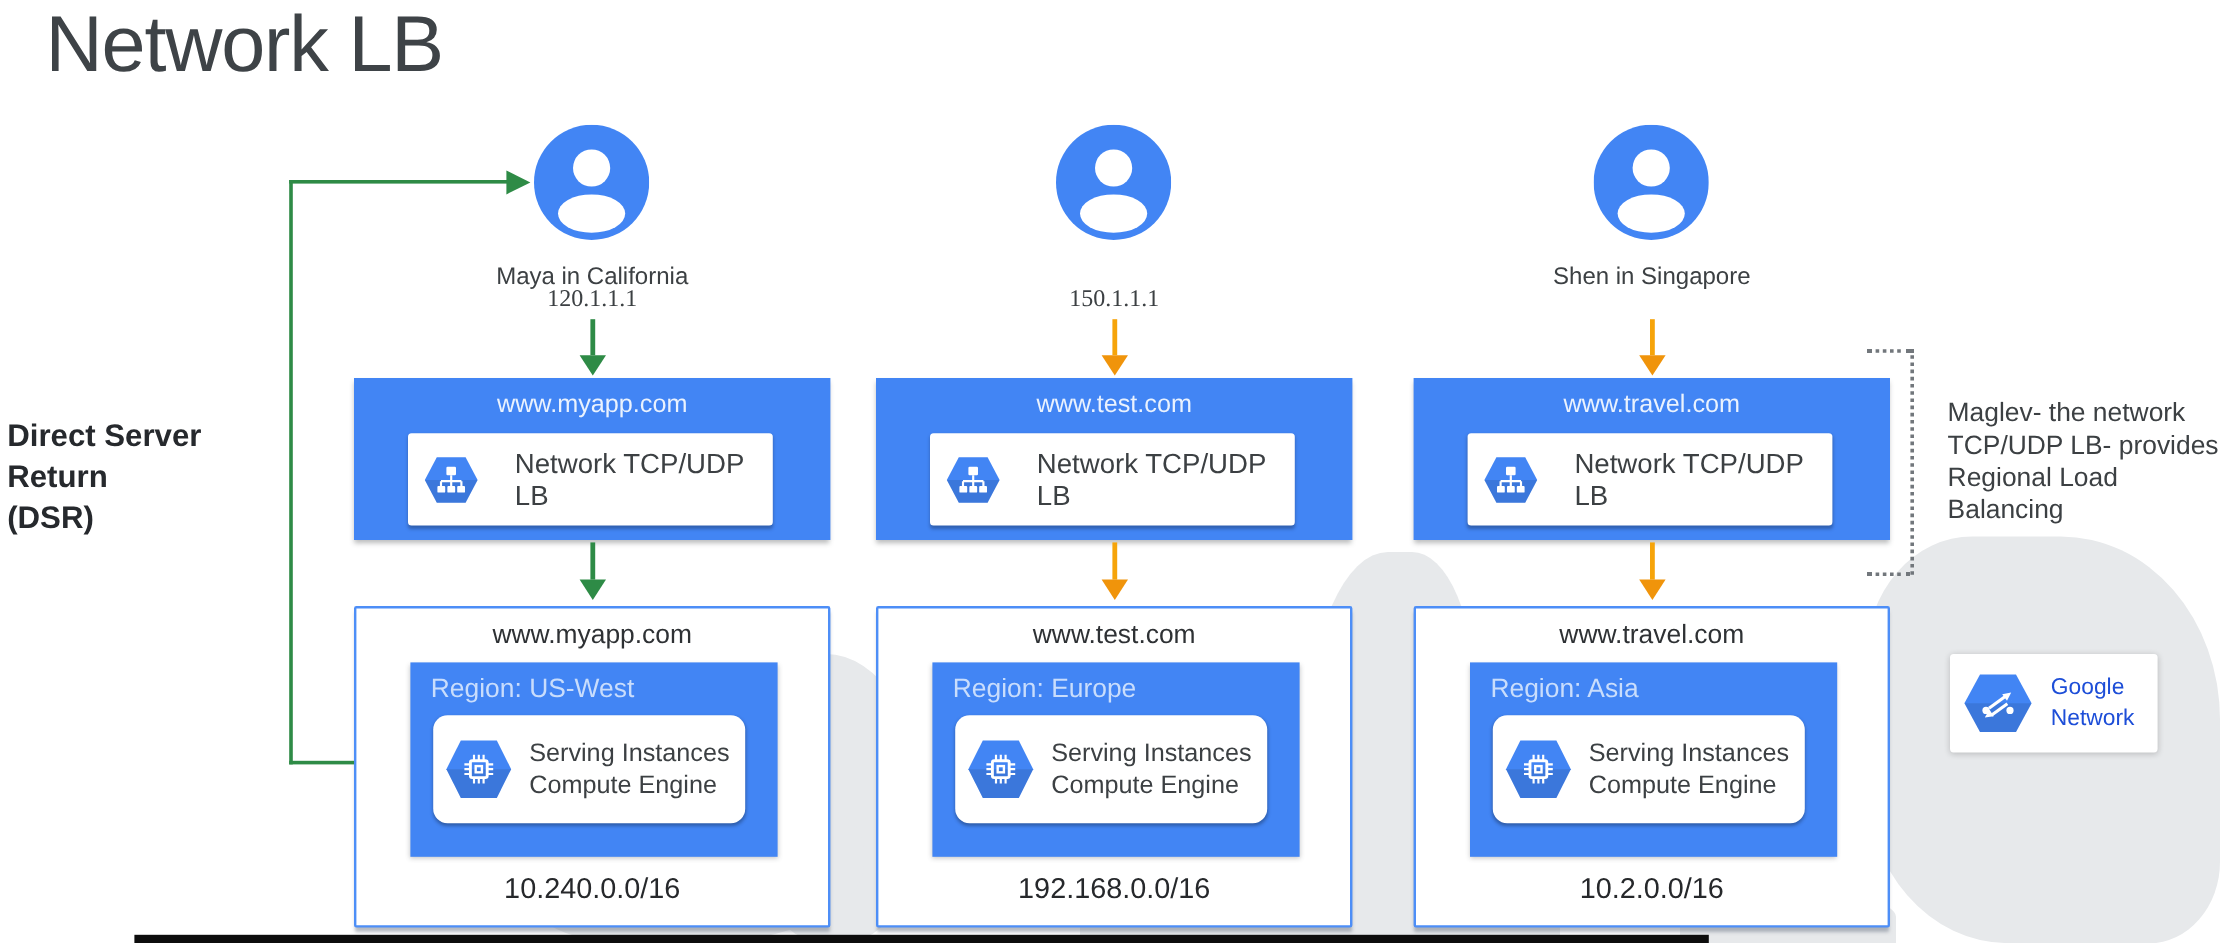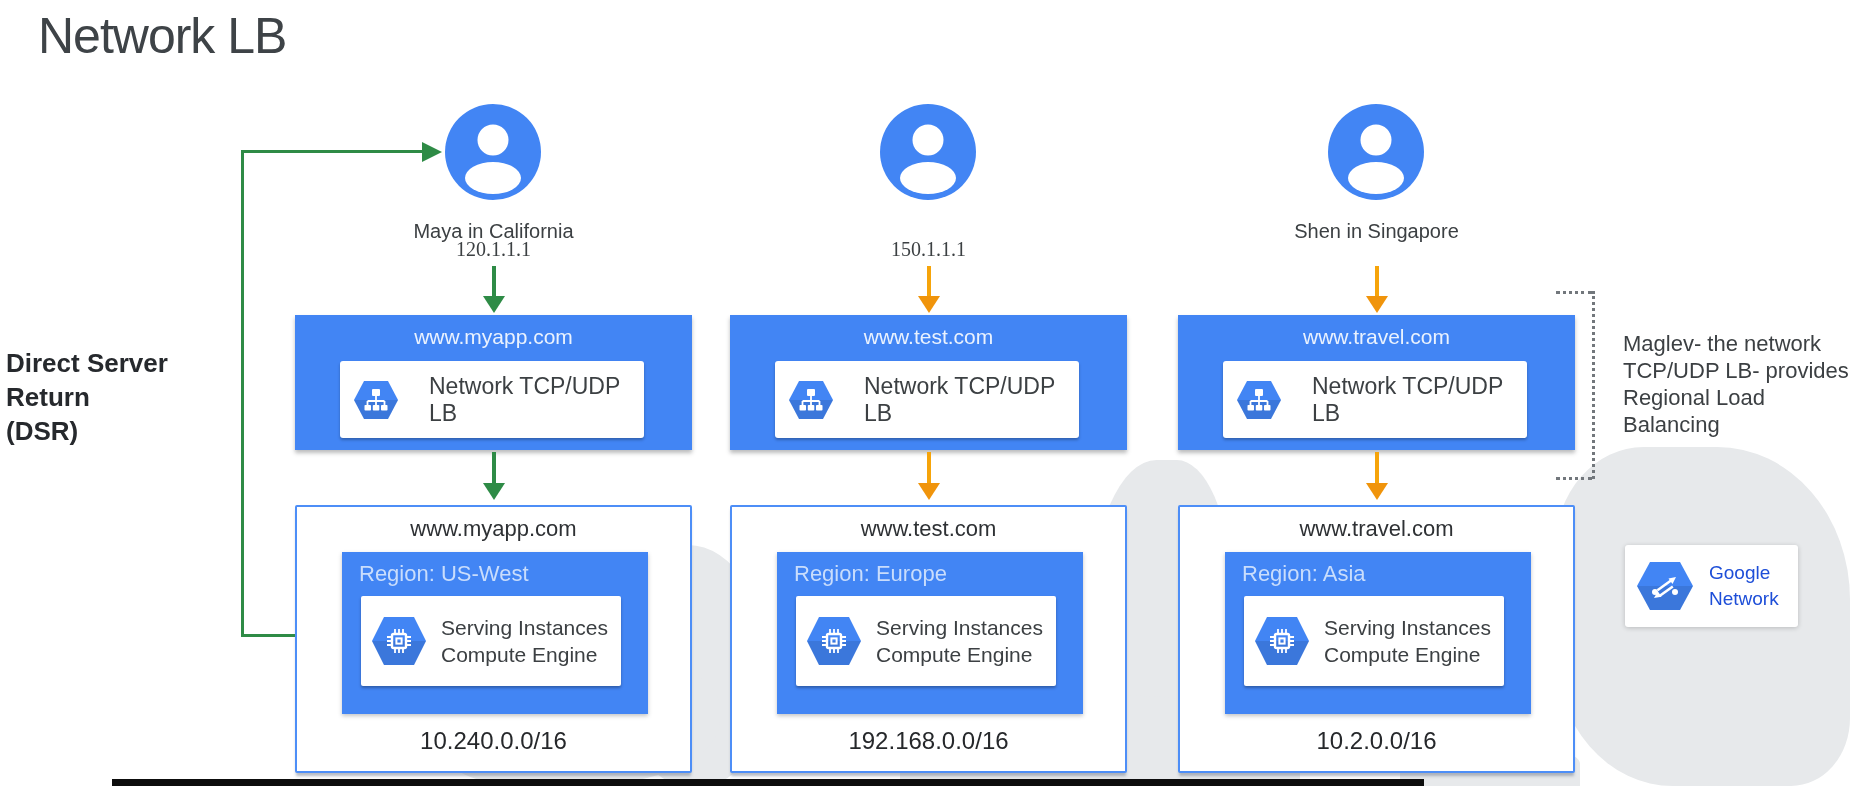--- a/index.html
+++ b/index.html
@@ -3,21 +3,21 @@
 <meta charset="utf-8">
 <style>
   html,body{margin:0;padding:0;background:#fff;}
   .canvas{
     position:relative;width:1850px;height:786px;background:#ffffff;overflow:hidden;
     font-family:"Liberation Sans",sans-serif;color:#3c4043;
   }
   
   .map-blob{position:absolute;background:#e7e9eb;z-index:0;}
   
-  .title{position:absolute;left:38px;top:4px;font-size:50px;line-height:64px;
+  .title{position:absolute;left:38px;top:4px;font-size:66px;line-height:64px;
     font-weight:500;letter-spacing:-1px;color:#3e4347;z-index:2;}
   .dsr-note{position:absolute;left:6px;top:346px;font-size:26px;line-height:34px;
     font-weight:700;color:#26292d;z-index:2;}
   .maglev-note{position:absolute;left:1623px;top:330px;width:235px;font-size:22px;
     line-height:27px;color:#3c4043;z-index:2;}
   
   .brk{position:absolute;z-index:2;}
   .brk-v{left:1592px;top:291px;height:188px;width:0;border-left:3px dotted #72777c;}
   .brk-h{width:36px;height:0;border-top:3px dotted #72777c;}
   .brk-top{left:1556px;top:291px;}
@@ -46,21 +46,21 @@
   .lb-inner svg{margin-left:13px;flex:0 0 auto;}
   .lb-label{margin-left:30px;font-size:23px;color:#3c4043;}
   
   .be-card{position:absolute;left:0;top:505px;width:393px;height:264px;background:#fff;
     border:2px solid #4d8ef7;border-radius:2px;box-shadow:0 4px 3px -1px rgba(110,120,135,.5);}
   .be-domain{margin-top:9px;text-align:center;font-size:22px;color:#2e3134;}
   .region-panel{position:absolute;left:45px;top:45px;width:306px;height:162px;background:#4285f4;
     box-shadow:0 2px 4px rgba(60,64,67,.3);}
   .region-label{position:absolute;left:17px;top:9px;font-size:22px;color:#c9ddfc;}
   .inst-card{position:absolute;left:19px;top:44px;width:260px;height:90px;background:#fff;
-    border-radius:2px;display:flex;align-items:center;box-shadow:0 2px 3px rgba(0,0,0,.3);}
+    border-radius:12px;display:flex;align-items:center;box-shadow:0 2px 3px rgba(0,0,0,.3);}
   .inst-card svg{margin-left:10px;flex:0 0 auto;}
   .inst-lines{margin-left:14px;font-size:21px;line-height:27px;color:#3c4043;}
   .cidr{position:absolute;bottom:16px;width:100%;text-align:center;font-size:24px;color:#26282b;}
   
   .dsr{position:absolute;background:#2e8b46;z-index:2;}
   .dsr-v{left:241px;top:150px;width:3px;height:487px;}
   .dsr-ht{left:241px;top:150px;width:182px;height:3px;}
   .dsr-hb{left:241px;top:634px;width:54px;height:3px;}
   .dsr-head{position:absolute;left:422px;top:142px;width:0;height:0;z-index:2;
     border-top:10px solid transparent;border-bottom:10px solid transparent;border-left:20px solid #2e8b46;}

